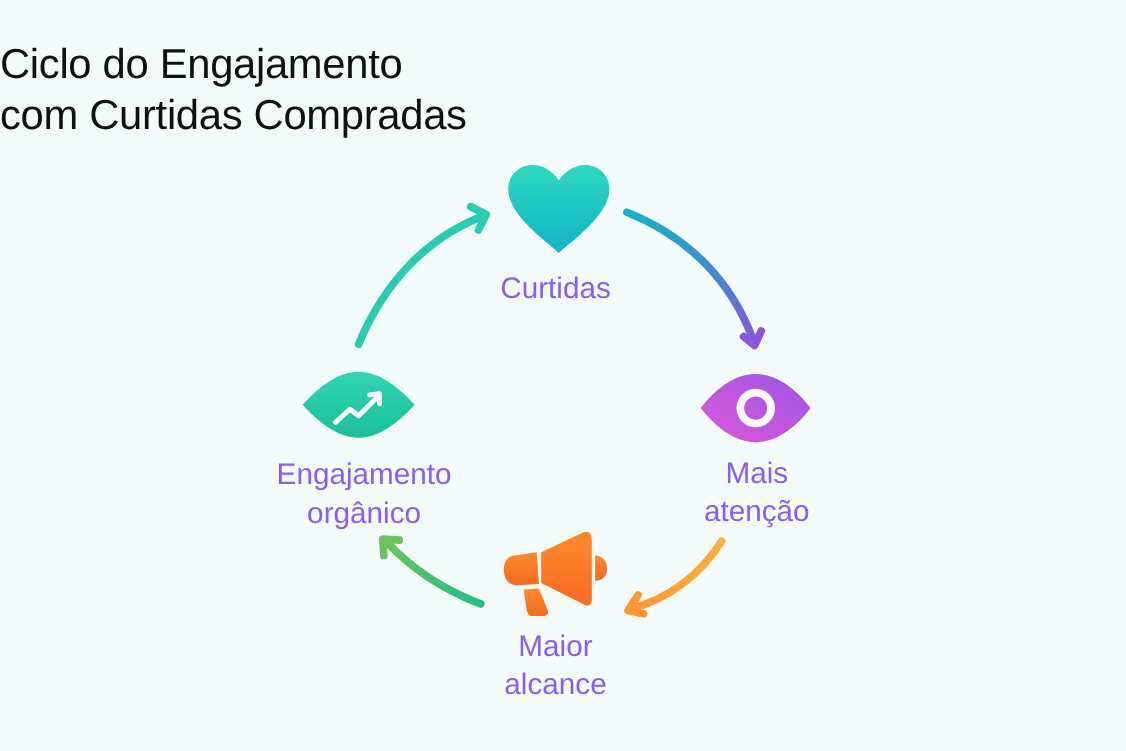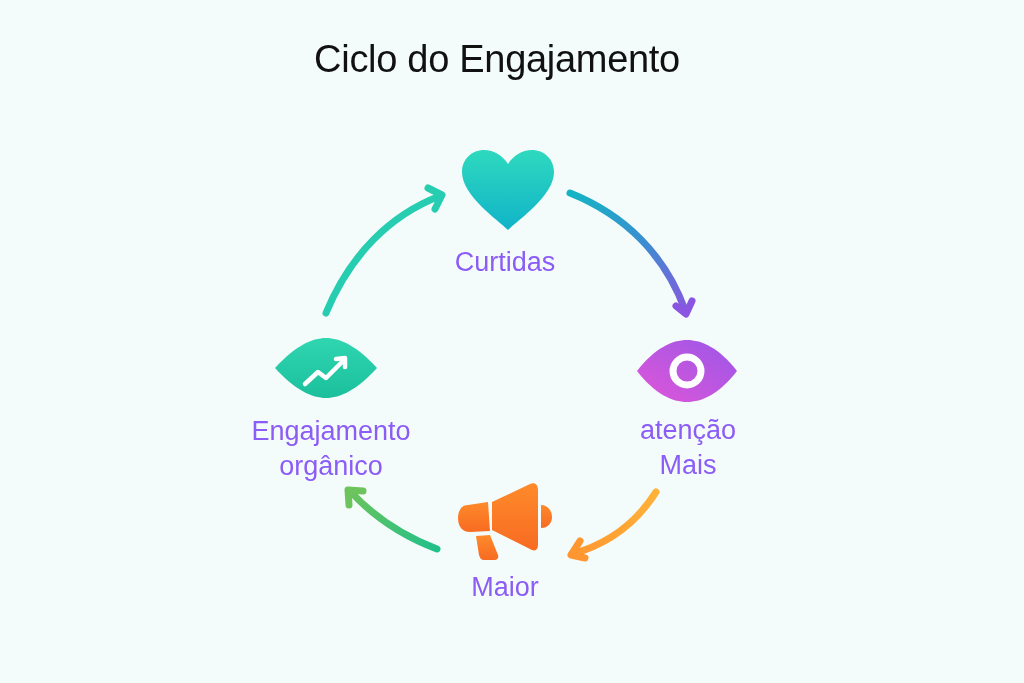--- a/index.html
+++ b/index.html
@@ -5,37 +5,38 @@
     html, body { margin: 0; padding: 0; }
     body {
       width: 1024px; height: 683px; overflow: hidden;
       background: #f4fcfb;
       font-family: "Liberation Sans", "DejaVu Sans", sans-serif;
       color: #111;
       position: relative;
     }
     .title {
       position: absolute; left: 0; top: 36px; width: 994px;
-      text-align: center; font-size: 38px; line-height: 46px;
+      text-align: left; font-size: 38px; line-height: 46px;
       font-weight: 500; letter-spacing: -0.3px; color: #111;
     }
     .title div { white-space: nowrap; }
     svg.canvas { position: absolute; left: 0; top: 0; }
     .label {
       position: absolute; text-align: center; font-size: 27px;
       line-height: 35px; color: #8b5cf6; white-space: nowrap;
       transform: translateX(-50%);
     }
     .label div { white-space: nowrap; }
   </style>
 </head>
 <body>
 
 <div class="title">
   <div>Ciclo do Engajamento</div>
+  <div>com Curtidas Compradas</div>
 </div>
 
 <svg class="canvas" width="1024" height="683" viewBox="0 0 1024 683" xmlns="http://www.w3.org/2000/svg">
   <defs>
     <linearGradient id="gHeart" x1="0" y1="0" x2="0" y2="1">
       <stop offset="0" stop-color="#2ed9be"></stop>
       <stop offset="1" stop-color="#10b3c8"></stop>
     </linearGradient>
     <linearGradient id="gEye" x1="1" y1="0" x2="0" y2="1">
       <stop offset="0" stop-color="#9a57e8"></stop>
@@ -109,24 +110,25 @@
     <path d="M305,384 L318,372 L326,378 L344,360" fill="none" stroke="#ffffff" stroke-width="4.5" stroke-linecap="round" stroke-linejoin="round"></path>
     <path d="M336,359 L345,358 L345,367" fill="none" stroke="#ffffff" stroke-width="4.5" stroke-linecap="round" stroke-linejoin="round"></path>
   </g>
 </svg>
 
 <div class="label" style="left:505px; top:245px;">
   <div>Curtidas</div>
 </div>
 
 <div class="label" style="left:688px; top:413px;">
+  <div>Mais</div>
   <div>atenção</div>
-  <div>Mais</div>
 </div>
 
 <div class="label" style="left:505px; top:570px;">
   <div>Maior</div>
+  <div>alcance</div>
 </div>
 
 <div class="label" style="left:331px; top:414px;">
   <div>Engajamento</div>
   <div>orgânico</div>
 </div>
 
 </body></html>

